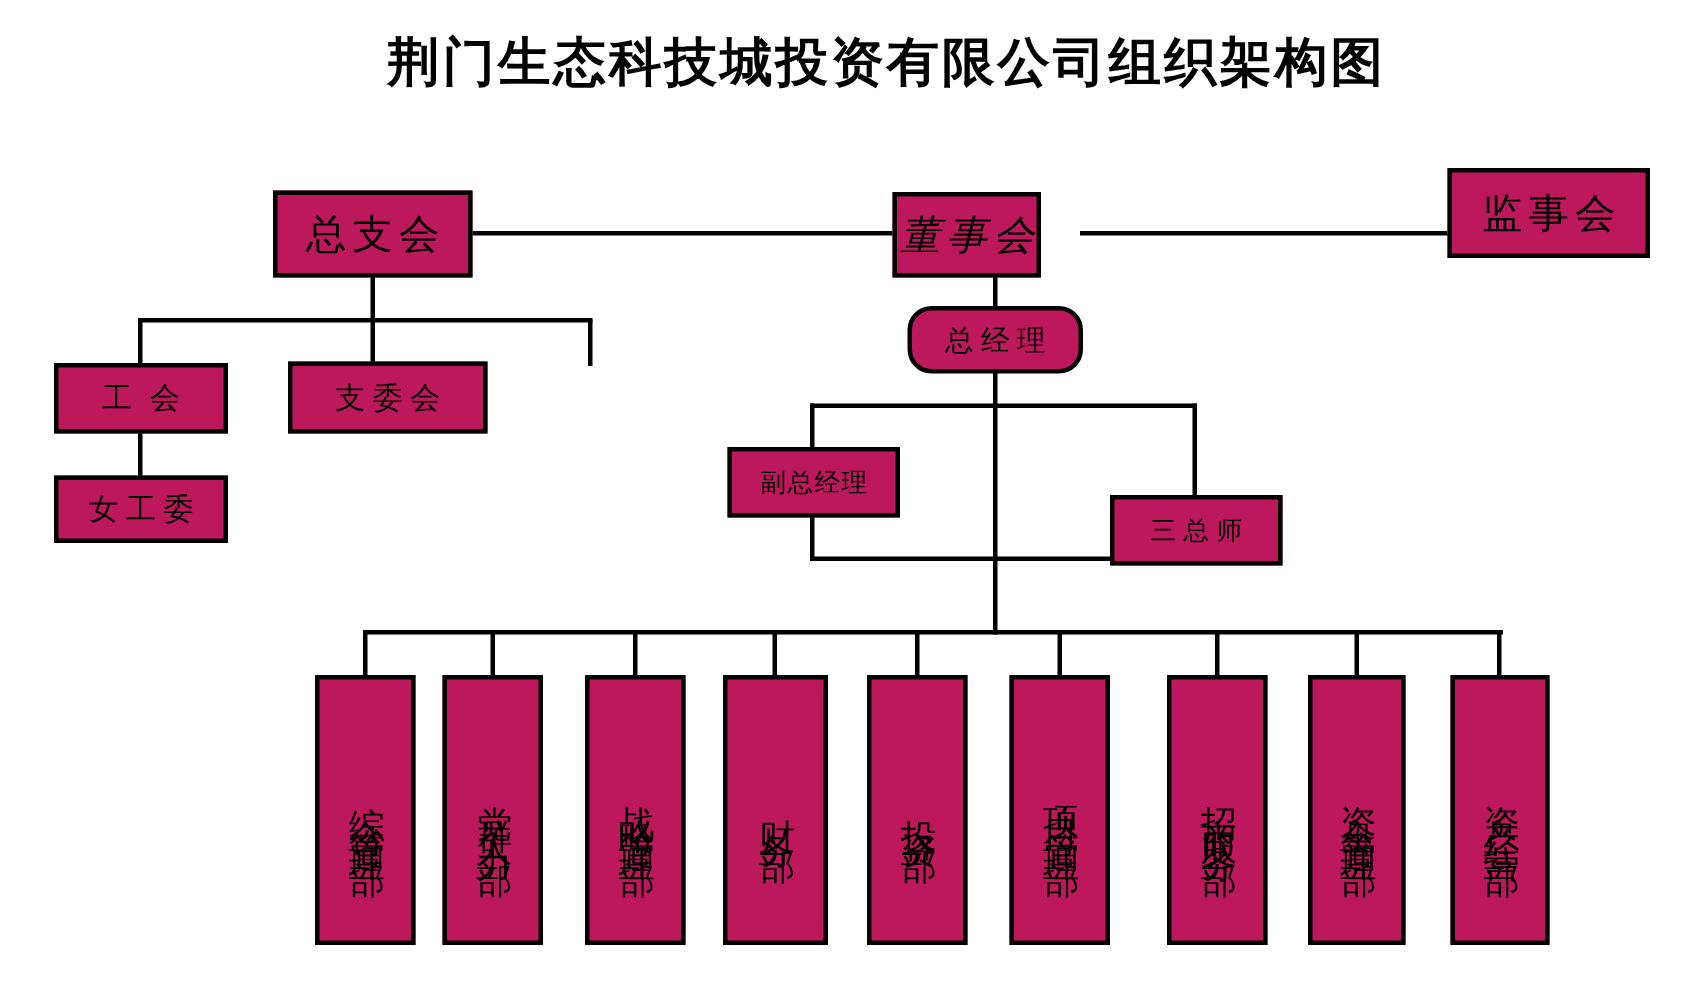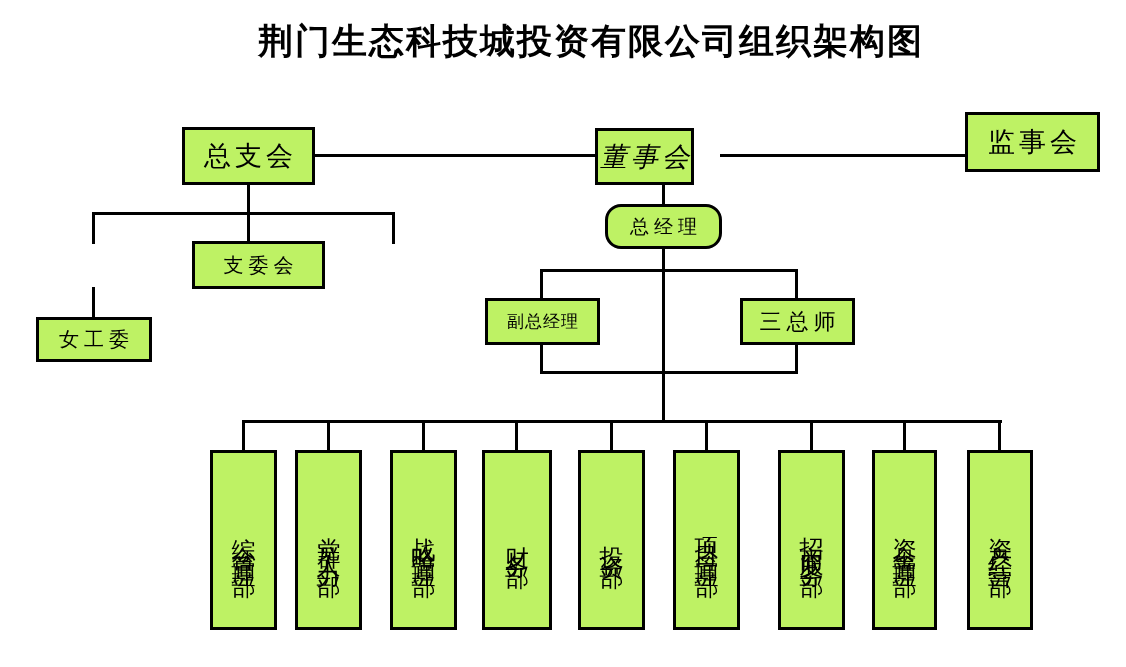--- a/index.html
+++ b/index.html
@@ -28,35 +28,35 @@
   }
   .line {
     position: absolute;
     background: #000000;
     z-index: 1;
   }
   .node {
     position: absolute;
     box-sizing: border-box;
     border: 3px solid #000000;
-    background: #bef264;
+    background: #be185d;
     display: flex;
     align-items: center;
     justify-content: center;
     z-index: 2;
     white-space: nowrap;
     color: #000;
   }
   .lv1 { font-size: 27px; letter-spacing: 4px; padding-left: 4px; }
   .lv2 { font-size: 20px; letter-spacing: 4px; padding-left: 4px; }
   .ls-wide { letter-spacing: 12px; padding-left: 12px; }
   .ls-med  { letter-spacing: 5px;  padding-left: 5px; }
   .gm  { font-size: 19px; letter-spacing: 5px; padding-left: 5px; border-radius: 16px; }
   .dgm { font-size: 17px; letter-spacing: 1px; padding-left: 1px; }
-  .tce { font-size: 22px; letter-spacing: 5px; padding-left: 5px; }
+  .tce { font-size: 17px; letter-spacing: 5px; padding-left: 5px; margin-top: 32px; }
   .dept { z-index: 2; }
   .dept .vtext {
     writing-mode: vertical-rl;
     text-orientation: upright;
     font-size: 24px;
     letter-spacing: 9px;
     line-height: 1;
   }
 </style>
 </head>
@@ -87,20 +87,21 @@
   <div class="line" style="left:610px; top:421px; width:3px; height:30px;"></div>
   <div class="line" style="left:705px; top:421px; width:3px; height:30px;"></div>
   <div class="line" style="left:810px; top:421px; width:3px; height:30px;"></div>
   <div class="line" style="left:903px; top:421px; width:3px; height:30px;"></div>
   <div class="line" style="left:998px; top:421px; width:3px; height:30px;"></div>
 
   <div class="node lv1" style="left:182px; top:127px; width:133px; height:58px;">总支会</div>
   <div class="node lv1" style="left:595px; top:128px; width:99px; height:57px;font-style:italic;">董事会</div>
   <div class="node lv1" style="left:965px; top:112px; width:135px; height:60px;">监事会</div>
 
+  <div class="node lv2 ls-wide" style="left:36px; top:242px; width:116px; height:47px;">工会</div>
   <div class="node lv2 ls-med" style="left:192px; top:241px; width:133px; height:48px;">支委会</div>
   <div class="node lv2 ls-med" style="left:36px; top:317px; width:116px; height:45px;">女工委</div>
 
   <div class="node gm" style="left:605px; top:204px; width:117px; height:45px;">总经理</div>
   <div class="node dgm" style="left:485px; top:298px; width:115px; height:47px;">副总经理</div>
   <div class="node tce" style="left:740px; top:298px; width:115px; height:47px;">三总师</div>
 
   <div class="node dept" style="left:210px; top:450px; width:67px; height:180px;">
     <span class="vtext">综合管理部</span>
   </div>

